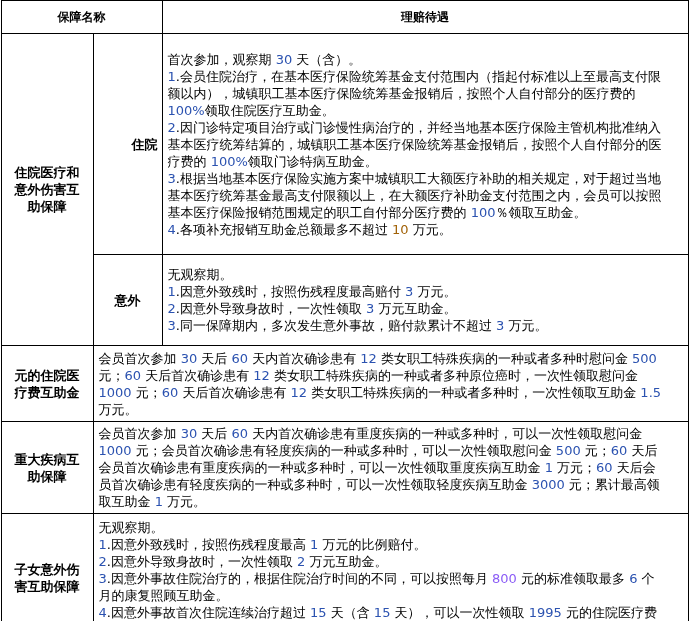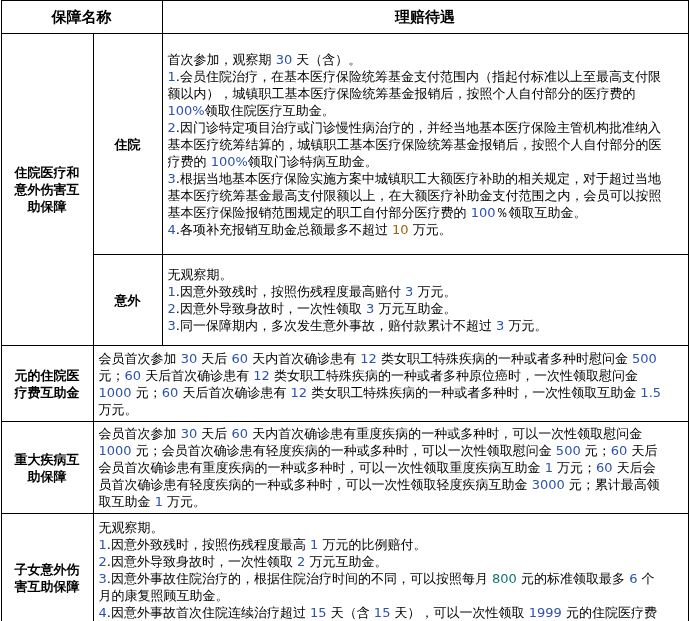--- a/index.html
+++ b/index.html
@@ -18,21 +18,21 @@
   td{
     border:1px solid #000;
     font-size:13px;
     line-height:17px;
     vertical-align:middle;
     overflow:hidden;
   }
   td.hdr{
     font-weight:bold;
     text-align:center;
-    font-size:15px;
+    font-size:12px;
     height:28px;
     padding:2px 16px;
   }
   td.label{
     font-weight:bold;
     text-align:center;
     padding:2px 10px;
   }
   td.sublabel{
     font-weight:bold;
@@ -57,21 +57,21 @@
   </colgroup>
   <tbody>
 
     <tr>
       <td class="hdr" colspan="2">保障名称</td>
       <td class="hdr">理赔待遇</td>
     </tr>
 
     <tr>
       <td class="label" rowspan="2" style="height:304px;">住院医疗和意外伤害互助保障</td>
-      <td class="sublabel" style="height:216px;">住院</td>
+      <td class="sublabel" style="height:216px;text-align:right;">住院</td>
       <td class="text">首次参加，观察期 <span class="num" style="color: rgb(43, 82, 176);">30</span> 天（含）。
 <span class="num" style="color: rgb(43, 82, 176);">1</span>.会员住院治疗，在基本医疗保险统筹基金支付范围内（指起付标准以上至最高支付限额以内），城镇职工基本医疗保险统筹基金报销后，按照个人自付部分的医疗费的 <span class="num" style="color: rgb(43, 82, 176);">100%</span>领取住院医疗互助金。
 <span class="num" style="color: rgb(43, 82, 176);">2</span>.因门诊特定项目治疗或门诊慢性病治疗的，并经当地基本医疗保险主管机构批准纳入基本医疗统筹结算的，城镇职工基本医疗保险统筹基金报销后，按照个人自付部分的医疗费的 <span class="num" style="color: rgb(43, 82, 176);">100%</span>领取门诊特病互助金。
 <span class="num" style="color: rgb(43, 82, 176);">3</span>.根据当地基本医疗保险实施方案中城镇职工大额医疗补助的相关规定，对于超过当地基本医疗统筹基金最高支付限额以上，在大额医疗补助金支付范围之内，会员可以按照基本医疗保险报销范围规定的职工自付部分医疗费的 <span class="num" style="color: rgb(43, 82, 176); text-align: center;">100</span>％领取互助金。
 <span class="num" style="color: rgb(43, 82, 176);">4</span>.各项补充报销互助金总额最多不超过 <span class="num" style="color: #a16207;">10</span> 万元。</td>
     </tr>
     <tr>
       <td class="sublabel" style="height:86px;margin-top:44px;">意外</td>
       <td class="text">无观察期。
 <span class="num" style="color: rgb(43, 82, 176);">1</span>.因意外致残时，按照伤残程度最高赔付 <span class="num" style="color: rgb(43, 82, 176);">3</span> 万元。
@@ -87,17 +87,17 @@
     <tr>
       <td class="label" style="height:80px;">重大疾病互助保障</td>
       <td class="text" colspan="2">会员首次参加 <span class="num" style="color: rgb(43, 82, 176);">30</span> 天后 <span class="num" style="color: rgb(43, 82, 176);">60</span> 天内首次确诊患有重度疾病的一种或多种时，可以一次性领取慰问金 <span class="num" style="color: rgb(43, 82, 176);">1000</span> 元；会员首次确诊患有轻度疾病的一种或多种时，可以一次性领取慰问金 <span class="num" style="color: rgb(43, 82, 176);">500</span> 元；<span class="num" style="color: rgb(43, 82, 176);">60</span> 天后会员首次确诊患有重度疾病的一种或多种时，可以一次性领取重度疾病互助金 <span class="num" style="color: rgb(43, 82, 176);">1</span> 万元；<span class="num" style="color: rgb(43, 82, 176);">60</span> 天后会员首次确诊患有轻度疾病的一种或多种时，可以一次性领取轻度疾病互助金 <span class="num" style="color: rgb(43, 82, 176);">3000</span> 元；累计最高领取互助金 <span class="num" style="color: rgb(43, 82, 176);">1</span> 万元。</td>
     </tr>
 
     <tr>
       <td class="label" style="height:124px;">子女意外伤害互助保障</td>
       <td class="text" colspan="2">无观察期。
 <span class="num" style="color: rgb(43, 82, 176);">1</span>.因意外致残时，按照伤残程度最高 <span class="num" style="color: rgb(43, 82, 176);">1</span> 万元的比例赔付。
 <span class="num" style="color: rgb(43, 82, 176);">2</span>.因意外导致身故时，一次性领取 <span class="num" style="color: rgb(43, 82, 176);">2</span> 万元互助金。
-<span class="num" style="color: rgb(43, 82, 176);">3</span>.因意外事故住院治疗的，根据住院治疗时间的不同，可以按照每月 <span class="num" style="color: #0f766e;">800</span> 元的标准领取最多 <span class="num" style="color: rgb(43, 82, 176);">6</span> 个月的康复照顾互助金。
-<span class="num" style="color: rgb(43, 82, 176);">4</span>.因意外事故首次住院连续治疗超过 <span class="num" style="color: rgb(43, 82, 176);">15</span> 天（含 <span class="num" style="color: rgb(43, 82, 176);">15</span> 天），可以一次性领取 <span class="num" style="color: rgb(43, 82, 176);">1999</span> 元的住院医疗费互助金。</td>
+<span class="num" style="color: rgb(43, 82, 176);">3</span>.因意外事故住院治疗的，根据住院治疗时间的不同，可以按照每月 <span class="num" style="color: #8b5cf6;">800</span> 元的标准领取最多 <span class="num" style="color: rgb(43, 82, 176);">6</span> 个月的康复照顾互助金。
+<span class="num" style="color: rgb(43, 82, 176);">4</span>.因意外事故首次住院连续治疗超过 <span class="num" style="color: rgb(43, 82, 176);">15</span> 天（含 <span class="num" style="color: rgb(43, 82, 176);">15</span> 天），可以一次性领取 <span class="num" style="color: rgb(43, 82, 176);">1995</span> 元的住院医疗费互助金。</td>
     </tr>
   </tbody>
 </table>
 
 </body></html>

